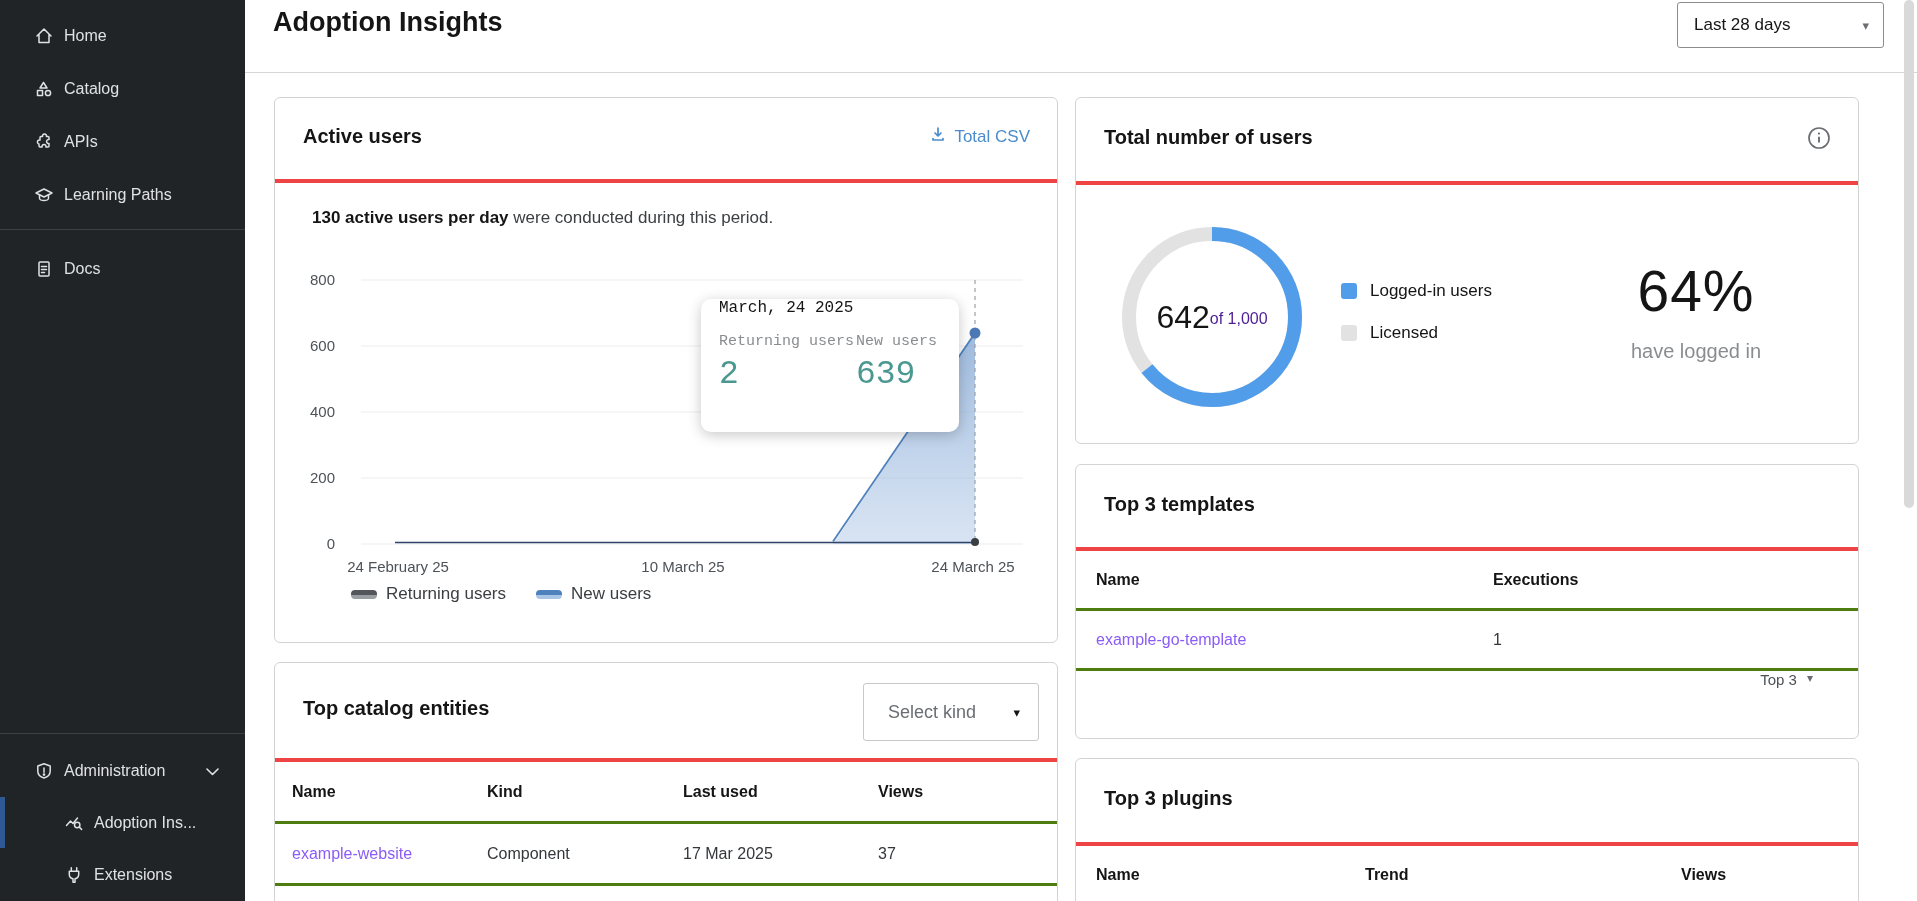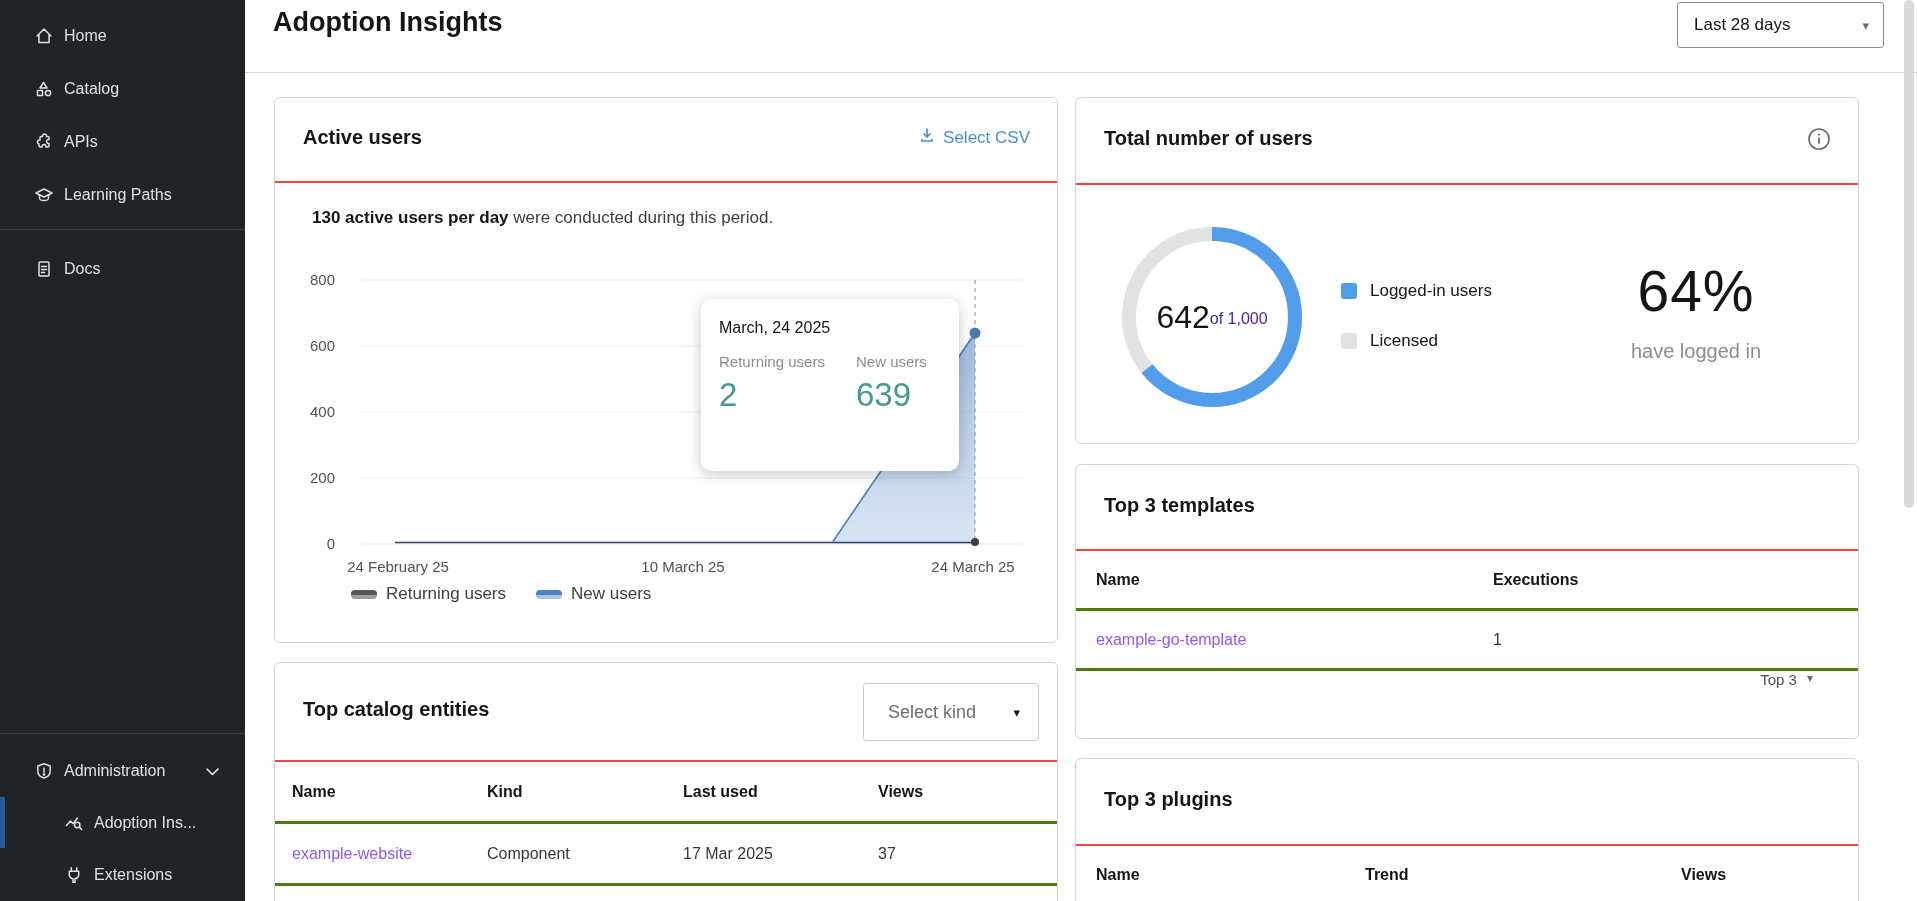--- a/index.html
+++ b/index.html
@@ -29,59 +29,59 @@
     border-bottom:1px solid #d6d6d6; }
   .page-title { position:absolute; left:28px; top:7px; font-size:27px; font-weight:700; }
   .select-box { position:absolute; display:flex; align-items:center;
     border:1px solid #8a8d90; border-radius:3px; background:#fff; cursor:pointer; }
   .period-select { left:1432px; top:2px; width:207px; height:46px;
     padding:0 14px 0 16px; font-size:17px; }
   .select-caret { margin-left:auto; color:#6a6e73; font-size:13px; }
 
   .card { position:absolute; background:#fff; border:1px solid #d3d3d3; border-radius:6px; }
   .card-head { display:flex; align-items:center; height:85px;
-    border-bottom:2px solid #ef4444; padding:0 27px 4px 28px; }
+    border-bottom:4px solid #ef4444; padding:0 27px 4px 28px; }
   .card-title { font-size:20px; font-weight:700; }
 
   
   #card-active { left:29px; top:97px; width:784px; height:546px; }
   .export-btn { margin-left:auto; display:flex; align-items:center; gap:8px;
     color:#4a8ccc; font-size:17px; cursor:pointer; background:none; border:none;
     font-family:inherit; }
   .export-btn svg { stroke:#4a8ccc; fill:none; stroke-width:1.7;
     stroke-linecap:round; stroke-linejoin:round; }
   .summary { position:absolute; left:37px; top:110px; font-size:17px; color:#3c4043; }
   .summary b { color:#151515; }
   .chart-svg { position:absolute; left:0; top:0; pointer-events:none; }
   .chart-svg text { font-family:"Liberation Sans", sans-serif; font-size:15px; fill:#4d5258; }
   .legend { position:absolute; left:76px; top:486px; display:flex; gap:30px;
     align-items:center; }
   .legend-item { display:flex; align-items:center; gap:9px; font-size:17px; color:#3c4043; }
   .swatch { width:26px; height:9px; border-radius:4px; }
   .swatch-returning { background:linear-gradient(#53575c 55%, #9a9da1 55%); }
   .swatch-new { background:linear-gradient(#4f81bd 55%, #a9c5e5 55%); }
-  .tooltip { position:absolute; left:426px; top:201px; width:258px; height:172px;
+  .tooltip { position:absolute; left:426px; top:201px; width:258px; height:133px;
     background:#fff; border-radius:10px; box-shadow:0 3px 14px rgba(0,0,0,.22);
-    padding:20px 18px; z-index:3; }
+    padding:0 18px; z-index:3;font-family:Liberation Mono, monospace; }
   .tooltip-date { font-size:16px; font-weight:500; margin-bottom:16px; }
   .tooltip-grid { display:grid; grid-template-columns:137px auto; }
   .tooltip-label { font-size:15px; color:#8a8d90; margin-bottom:6px; }
   .tooltip-value { font-size:33px; color:#4a9890; }
 
   
   #card-total { left:830px; top:97px; width:784px; height:347px; }
   #card-total .card-head { height:87px; }
   .info-icon { margin-left:auto; cursor:pointer; display:flex; }
   .donut-wrap { position:absolute; left:36px; top:119px; width:200px; height:200px; }
   .donut-center { position:absolute; inset:0; display:flex; 
     align-items:center; justify-content:center; }
   .donut-big { font-size:32px; color:#151515; }
   .donut-sub { font-size:16px; color:#4c1d95; margin-top:3px; }
   .donut-legend { position:absolute; left:265px; top:183px; display:flex;
-    flex-direction:column; gap:30px; }
+    flex-direction:column; gap:22px; }
   .donut-legend .row { display:flex; align-items:center; gap:13px; font-size:17px; }
   .sq { width:16px; height:16px; border-radius:3px; }
   .sq-blue { background:#519de9; }
   .sq-gray { background:#e2e2e2; }
   .pct-block { position:absolute; left:470px; top:160px; width:300px; text-align:center; }
   .pct-big { font-size:57px; font-weight:400; letter-spacing:1px; }
   .pct-sub { font-size:20px; color:#8a8d90; margin-top:16px; }
 
   
   .t-row { display:grid; align-items:center; border-bottom:3px solid #4d7c0f; }
@@ -218,21 +218,21 @@
 
   <section class="card" id="card-active">
     <div class="card-head">
       <span class="card-title">Active users</span>
       <button class="export-btn">
         <span>
           <svg width="16" height="16" viewBox="0 0 16 16">
               <path d="M8 2 v7.5 M5 7 l3 3 3-3 M3 12.5 v1.5 h10 v-1.5"></path>
             </svg>
         </span>
-        <span>Select CSV</span>
+        <span>Total CSV</span>
       </button>
     </div>
 
     <p class="summary"><b>130 active users per day</b><span> were conducted during this period.</span></p>
 
     <svg class="chart-svg" width="784" height="546" viewBox="0 0 784 546">
       <defs>
         <linearGradient id="areaFill" x1="0" y1="0" x2="0" y2="1">
           <stop offset="0" stop-color="#7ea4d4" stop-opacity="0.75"></stop>
           <stop offset="1" stop-color="#a9c3e4" stop-opacity="0.45"></stop>

